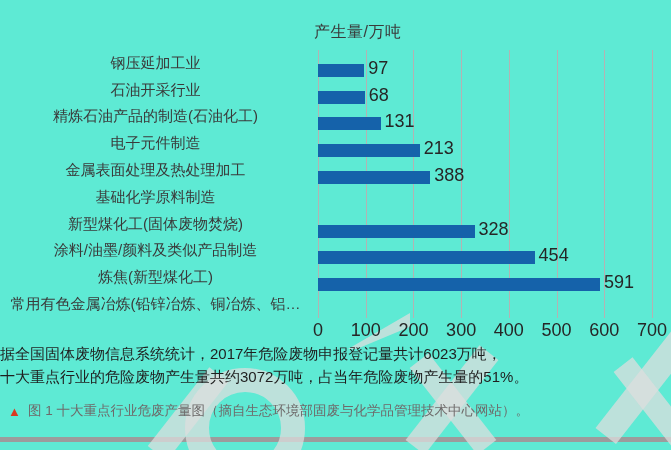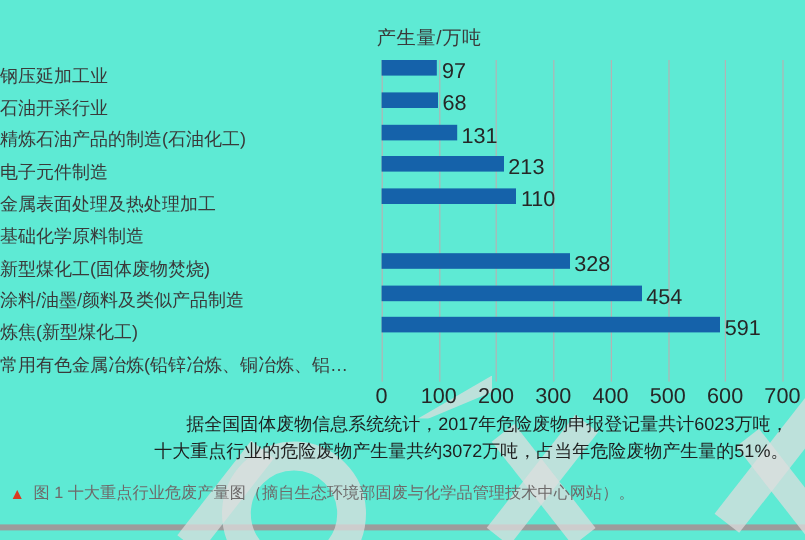--- a/index.html
+++ b/index.html
@@ -12,29 +12,29 @@
   .wm-tri{width:62px;height:36px;clip-path:polygon(0 100%,100% 0,100% 38%,14% 100%);background:#dedede;}
   .wm-ring{position:absolute;width:120px;height:120px;border:24px solid #dedede;border-radius:50%;
            background:transparent;opacity:.75;box-sizing:border-box;}
   
   .chart-title{position:absolute;left:314px;top:22px;font-size:16px;color:#3a3a3a;letter-spacing:.5px;}
   .plot{position:absolute;left:0;top:50px;width:652px;height:268px;}
   .gridwrap{position:absolute;left:318px;top:0;width:334px;height:268px;z-index:1;}
   .gl{position:absolute;top:0;bottom:0;width:1px;}
   .rows{position:absolute;left:0;top:0;right:0;bottom:0;display:flex;flex-direction:column;z-index:2;}
   .row{flex:1;display:flex;align-items:center;}
-  .cat{width:318px;flex:none;box-sizing:border-box;text-align:left;padding-right:7px;
+  .cat{width:318px;flex:none;box-sizing:border-box;text-align:center;padding-right:7px;
        font-size:15px;color:#3a3a3a;white-space:nowrap;overflow:hidden;}
-  .track{flex:1;position:relative;height:100%;display:flex;align-items:flex-start;}
+  .track{flex:1;position:relative;height:100%;display:flex;align-items:flex-end;}
   .bar{height:13px;flex:none;}
   .val{font-size:18px;color:#262626;margin-left:4px;line-height:1;}
   .xaxis{position:absolute;left:318px;top:318px;width:334px;height:24px;}
   .tick{position:absolute;top:2px;transform:translateX(-50%);font-size:18px;color:#262626;}
   
-  .desc{position:absolute;left:0;right:14px;top:342px;text-align:right;
+  .desc{position:absolute;left:0;right:14px;top:342px;text-align:left;
         font-size:15px;line-height:23px;color:#1f1f1f;}
   .caption{position:absolute;left:8px;top:402px;font-size:13.5px;color:#6e6a6a;
            display:flex;align-items:center;}
   .caption .tri{font-size:13px;margin-right:7px;line-height:1;}
   .divider{position:absolute;left:0;right:0;top:437px;height:5px;background:#9c9c9c;}
 </style>
 </head>
 <body>
 
 <div class="canvas">
@@ -88,21 +88,21 @@
           <div class="cat">电子元件制造</div>
           <div class="track">
             <div class="bar" style="width: 30.4286%; background: rgb(21, 98, 170);"></div>
             <div class="val">213</div>
           </div>
         </div>
         <div class="row">
           <div class="cat">金属表面处理及热处理加工</div>
           <div class="track">
             <div class="bar" style="width: 33.5714%; background: rgb(21, 98, 170);"></div>
-            <div class="val">110</div>
+            <div class="val">388</div>
           </div>
         </div>
         <div class="row">
           <div class="cat">基础化学原料制造</div>
         </div>
         <div class="row">
           <div class="cat">新型煤化工(固体废物焚烧)</div>
           <div class="track">
             <div class="bar" style="width: 46.8571%; background: rgb(21, 98, 170);"></div>
             <div class="val">328</div>

